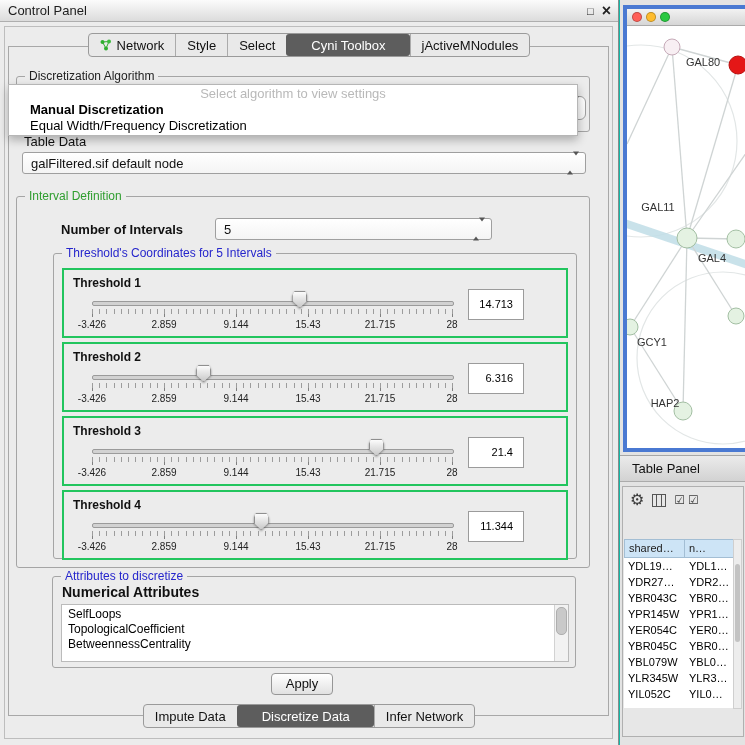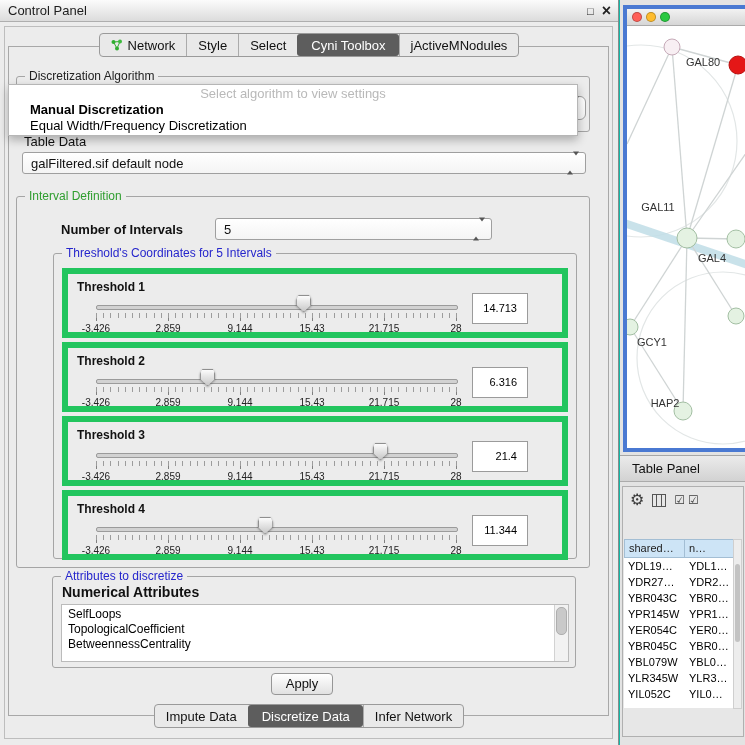--- a/index.html
+++ b/index.html
@@ -19,21 +19,21 @@
                box-sizing:border-box;pointer-events:none;}
   .content-box{position:absolute;left:8px;top:46px;width:601px;height:670px;border:1px solid #a8a8a8;
                background:#ececec;box-sizing:border-box;}
 
   
   .tabs{display:flex;align-items:stretch;height:22px;border:1px solid #9a9a9a;border-radius:4px;background:#e9e9e9;z-index:6;}
   #top-tabs{position:absolute;top:33px;left:0;right:0;margin:0 auto;width:max-content;}
   #bottom-tabs{position:absolute;top:704px;left:0;right:0;margin:0 auto;width:max-content;}
   .tab{display:flex;align-items:center;gap:5px;padding:0 11px;font-size:13px;color:#111;border-left:1px solid #ababab;}
   .tab:first-child{border-left:none;}
-  .tab.sel{background:var(--selected-tab,#5d5d5d);color:#fff;border-radius:3px;border-left-color:transparent;padding:0 13px;}
+  .tab.sel{background:var(--selected-tab,#5d5d5d);color:#fff;border-radius:3px;border-left-color:transparent;padding:0 24px;}
   .tabicon{display:flex;align-items:center;}
 
   
   .fs{position:absolute;border:1px solid #a5a5a5;border-radius:3px;box-sizing:border-box;}
   .fs-legend{position:absolute;top:-8px;left:8px;background:#ececec;padding:0 4px;font-size:12px;color:#222;white-space:nowrap;}
   .fs-legend.green{color:var(--legend-green,#2f9e2f);}
   .fs-legend.blue{color:var(--legend-blue,#2525cc);}
 
   
   .combo{position:absolute;background:linear-gradient(#ffffff,#f4f4f4);border:1px solid #9f9f9f;
@@ -56,21 +56,21 @@
 
   
   #td-label{position:absolute;left:24px;top:134px;font-size:13px;color:#111;}
   #td-combo{left:22px;top:152px;width:564px;height:22px;}
 
   
   #fs-interval{left:16px;top:196px;width:574px;height:372px;}
   #noi-label{position:absolute;left:44px;top:25px;font-size:13px;font-weight:bold;color:#111;}
   #noi-combo{left:198px;top:21px;width:277px;height:22px;}
   #fs-thresholds{left:36px;top:56px;width:524px;height:306px;}
-  .th-panel{position:absolute;left:8px;width:506px;height:70px;border:6px solid #22c55e;background:#ececec;box-sizing:border-box;}
+  .th-panel{position:absolute;left:8px;width:506px;height:70px;border:2px solid #22c55e;background:#ececec;box-sizing:border-box;}
   .th-label{position:absolute;left:9px;top:6px;font-size:12px;font-weight:bold;color:#111;}
   .track{position:absolute;left:28px;top:31px;width:360px;height:3px;background:#d2d2d2;border:1px solid #9b9b9b;border-radius:2px;}
   .thumb{position:absolute;top:21px;width:15px;height:17px;filter:drop-shadow(0 1px 1px rgba(0,0,0,.4));}
   .thumb-shape{width:100%;height:100%;background:linear-gradient(#ffffff,#c6c6c6);
                clip-path:polygon(0 28%,15% 0,85% 0,100% 28%,100% 58%,50% 100%,0 58%);
                box-shadow:inset 0 0 0 1px #8f8f8f;}
   .tmaj{position:absolute;left:28px;top:39px;width:361px;height:8px;
         background-image:repeating-linear-gradient(to right,#808080 0,#808080 1px,transparent 1px,transparent 72px);}
   .tmin{position:absolute;left:28px;top:39px;width:361px;height:5px;
         background-image:repeating-linear-gradient(to right,#9c9c9c 0,#9c9c9c 1px,transparent 1px,transparent 7.2px);}

